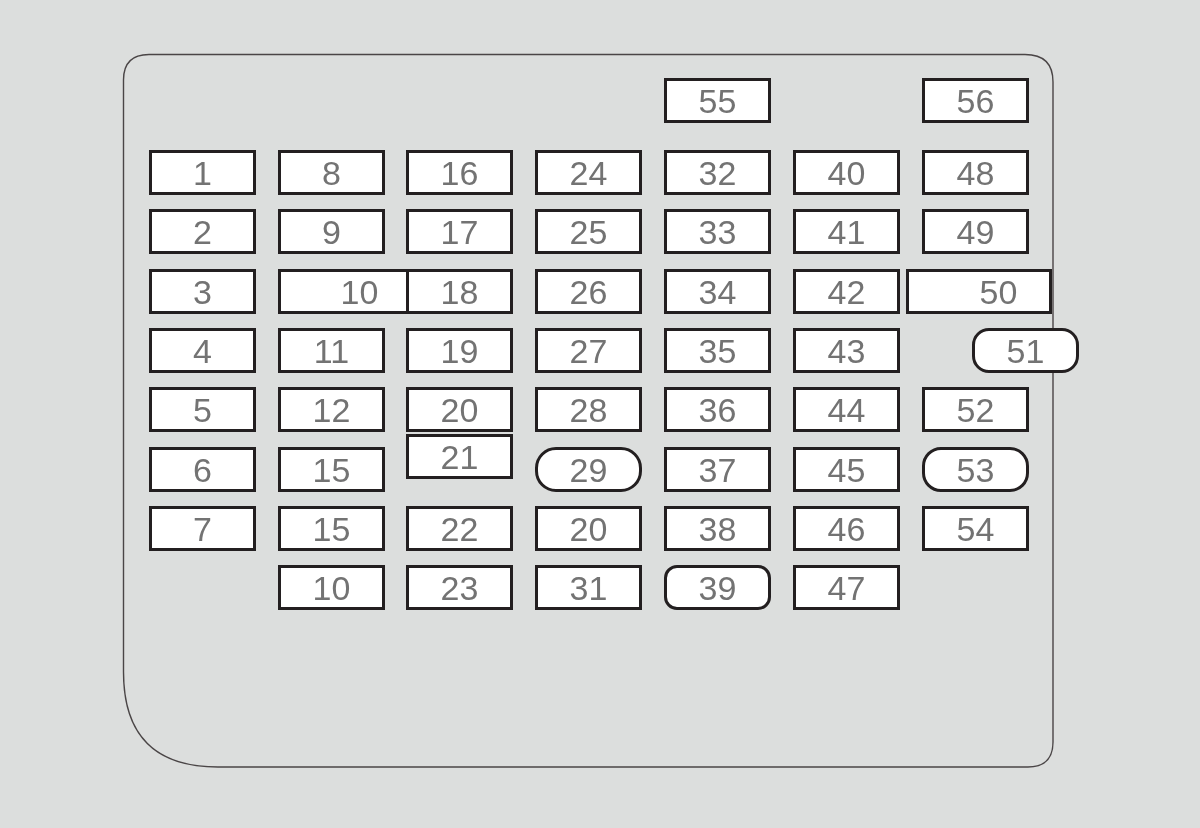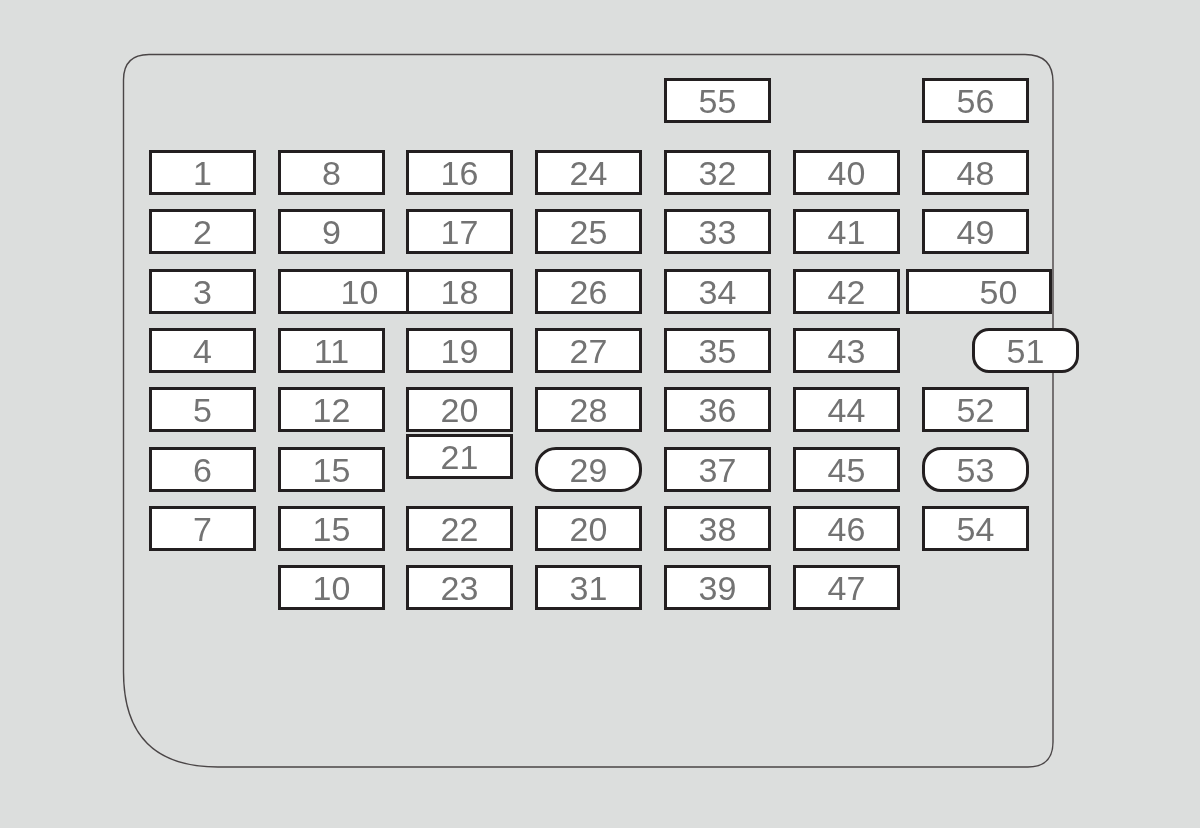--- a/index.html
+++ b/index.html
@@ -48,21 +48,21 @@
     <div class="fuse" style="left: 535px; top: 447px; border-radius: 21px;">29</div>
     <div class="fuse" style="left: 535px; top: 506px;">20</div>
     <div class="fuse" style="left: 535px; top: 565px;">31</div>
     <div class="fuse" style="left: 664px; top: 150px;">32</div>
     <div class="fuse" style="left: 664px; top: 209px;">33</div>
     <div class="fuse" style="left: 664px; top: 269px;">34</div>
     <div class="fuse" style="left: 664px; top: 328px;">35</div>
     <div class="fuse" style="left: 664px; top: 387px;">36</div>
     <div class="fuse" style="left: 664px; top: 447px;">37</div>
     <div class="fuse" style="left: 664px; top: 506px;">38</div>
-    <div class="fuse" style="left: 664px; top: 565px;">39</div>
+    <div class="fuse" style="left: 664px; top: 565px; border-radius: 13px;">39</div>
     <div class="fuse" style="left: 793px; top: 150px;">40</div>
     <div class="fuse" style="left: 793px; top: 209px;">41</div>
     <div class="fuse" style="left: 793px; top: 269px;">42</div>
     <div class="fuse" style="left: 793px; top: 328px;">43</div>
     <div class="fuse" style="left: 793px; top: 387px;">44</div>
     <div class="fuse" style="left: 793px; top: 447px;">45</div>
     <div class="fuse" style="left: 793px; top: 506px;">46</div>
     <div class="fuse" style="left: 793px; top: 565px;">47</div>
     <div class="fuse" style="left: 922px; top: 150px;">48</div>
     <div class="fuse" style="left: 922px; top: 209px;">49</div>

